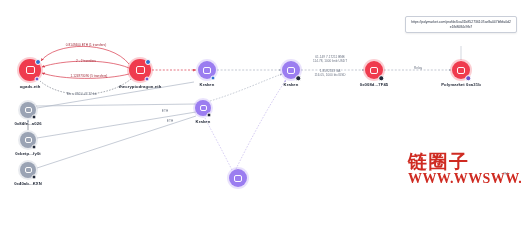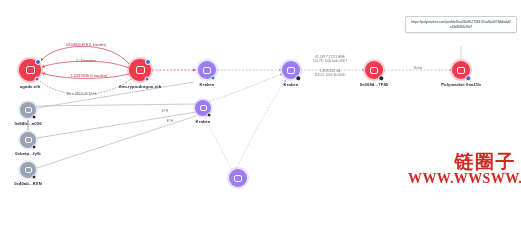--- a/index.html
+++ b/index.html
@@ -98,21 +98,21 @@
     font-size: 3.4px;
     color: #2b3445;
     line-height: 1.35;
     width: 112px;
     word-break: break-all;
     text-align: center;
     box-shadow: 0 1px 2px rgba(0,0,0,0.07);
   }
   .watermark {
     position: absolute;
-    text-align: right;
+    text-align: left;
     line-height: 1;
     pointer-events: none;
   }
   .wm-cn {
     font-family: "DejaVu Sans", sans-serif;
     font-size: 19px;
     font-weight: bold;
     color: #cf2b22;
     letter-spacing: 1.5px;
   }

